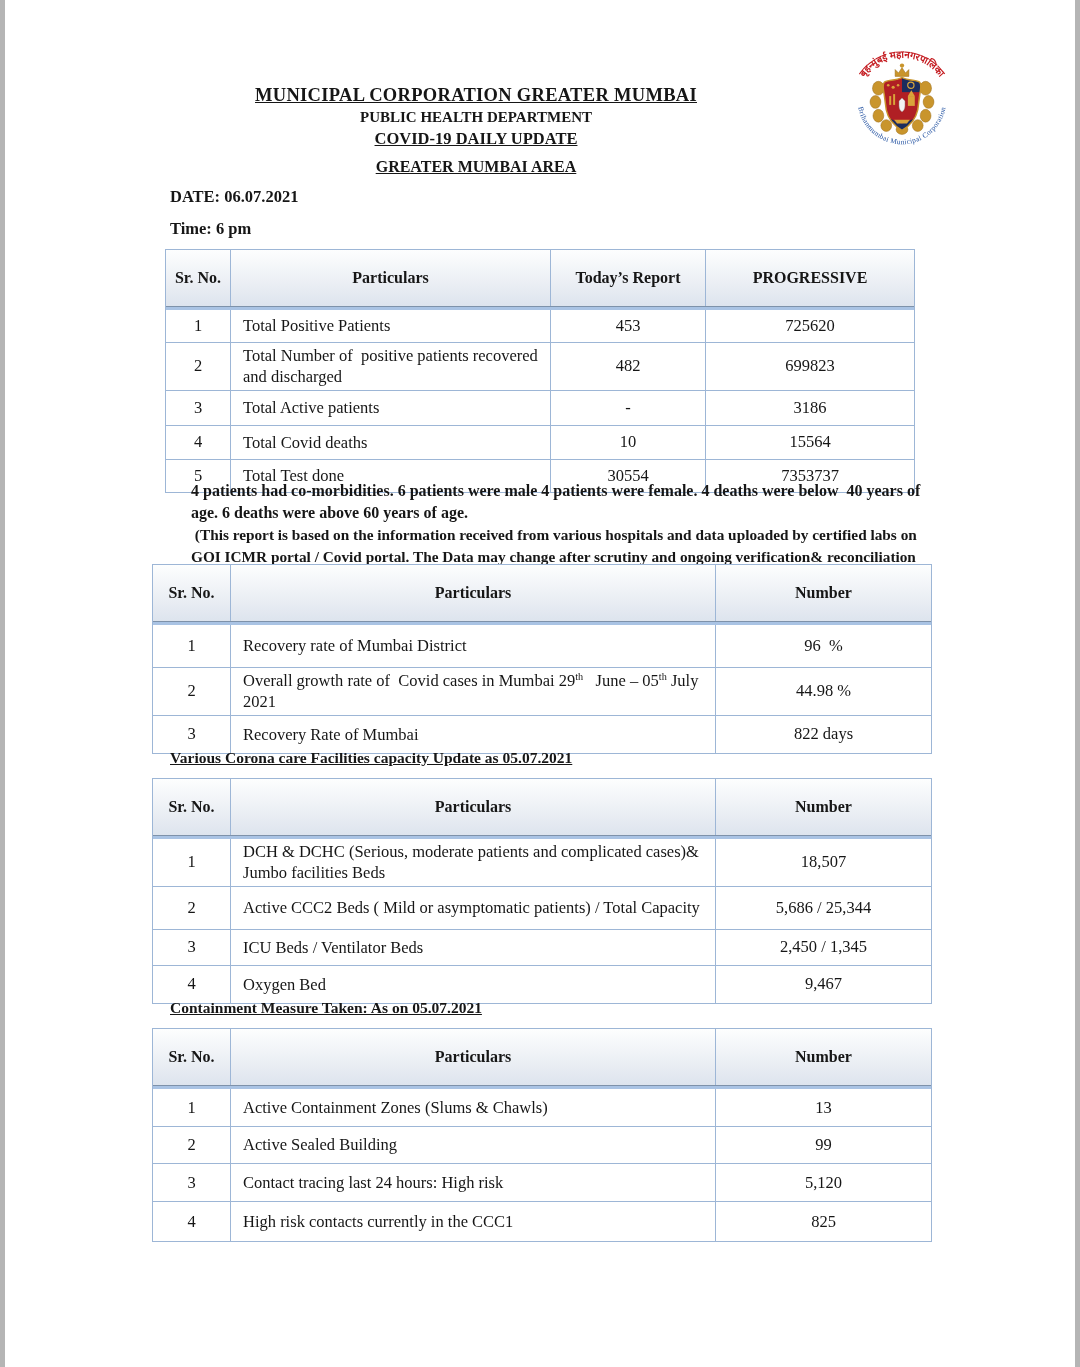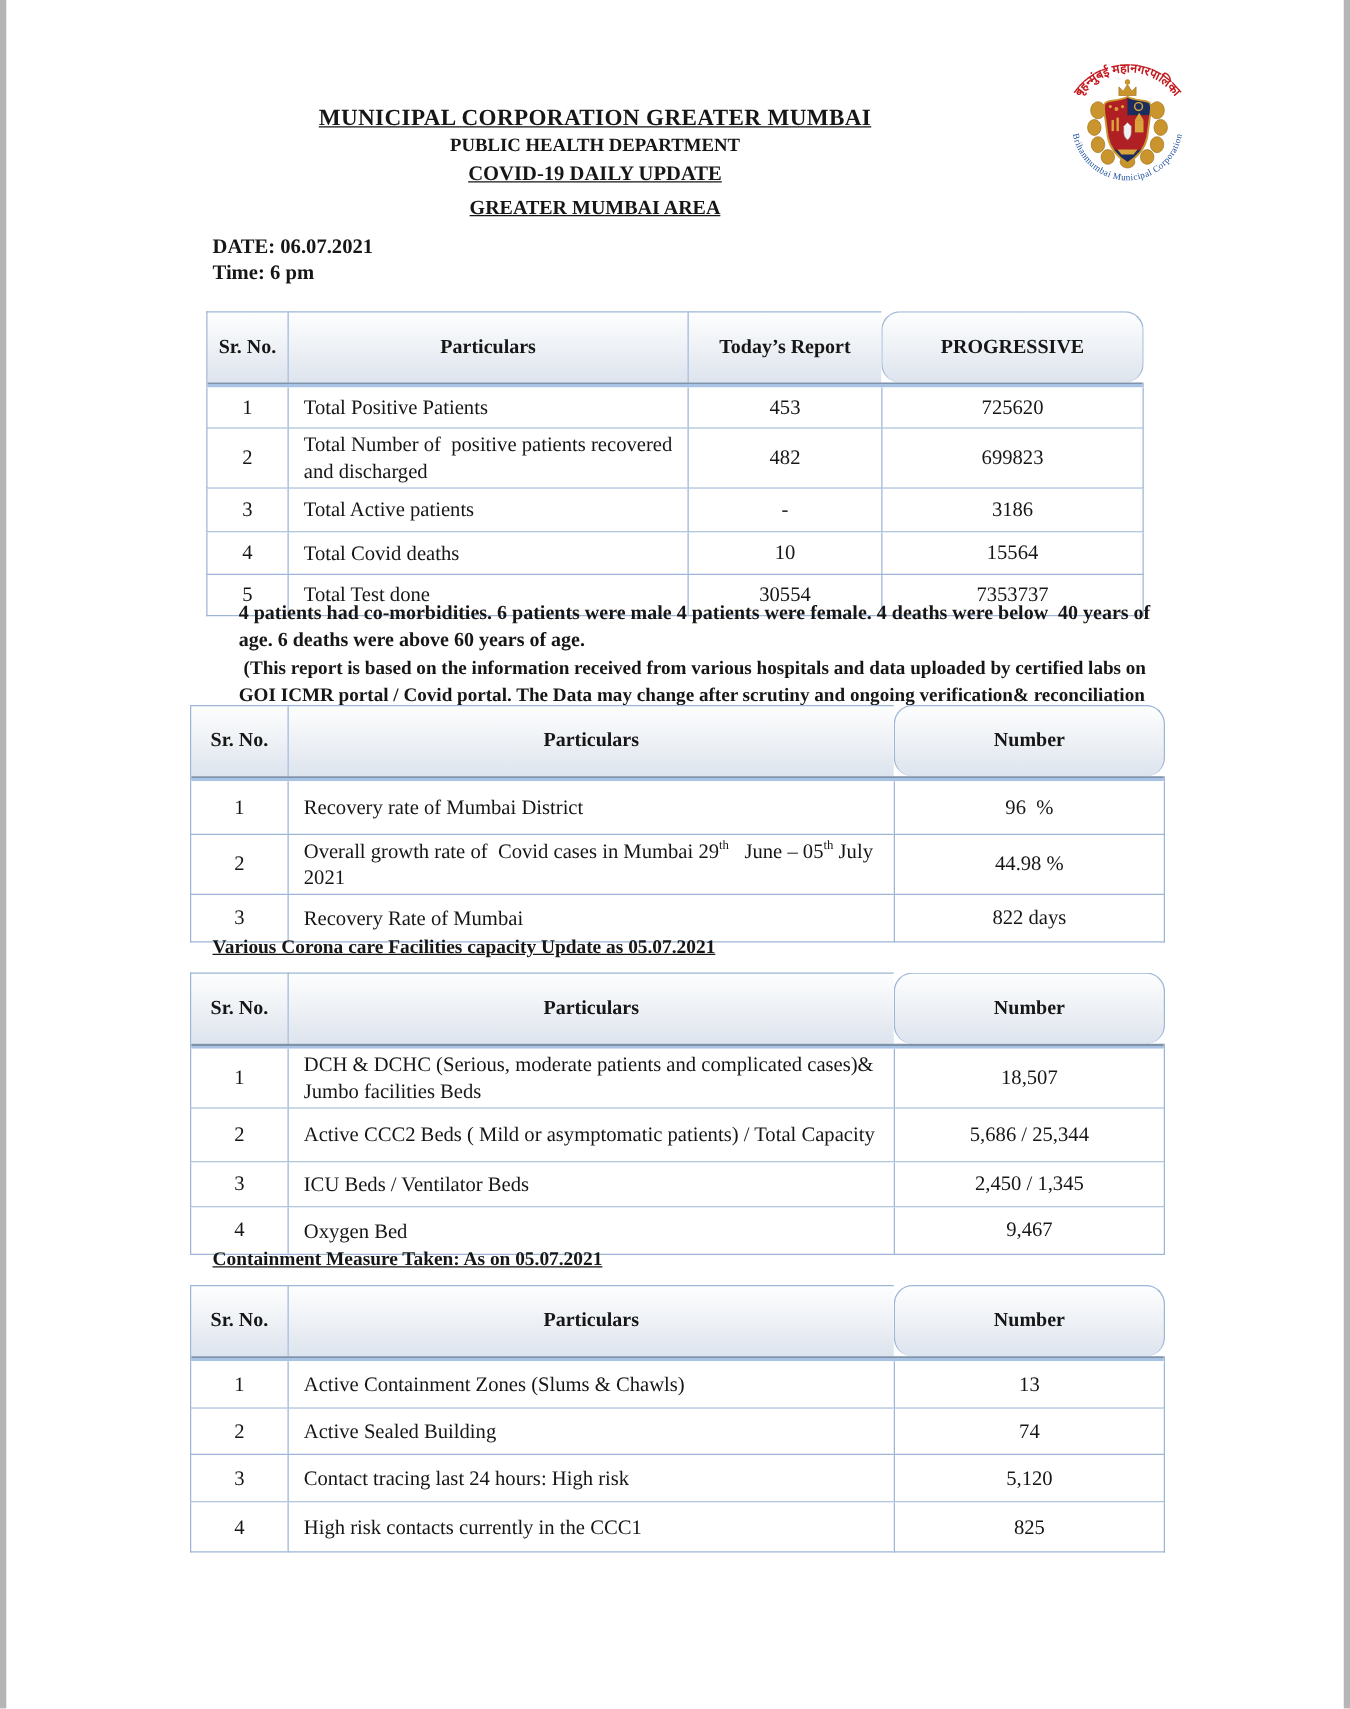--- a/index.html
+++ b/index.html
@@ -13,36 +13,36 @@
 
   .h { position:absolute; left:0; width:952px; text-align:center; font-weight:bold; white-space:pre; }
   .org  { top:85px;  font-size:18.5px; letter-spacing:0.3px; }
   .dept { top:109px; font-size:15px; }
   .doct { top:129px; font-size:16.5px; }
   .area { top:158px; font-size:16px; }
   .u { text-decoration:underline; }
 
   .dt { position:absolute; left:170px; font-weight:bold; font-size:16.5px; white-space:pre; }
   .date { top:187px; }
-  .time { top:208px; }
+  .time { top:219px; }
 
   .logo { position:absolute; left:843px; top:38px; width:118px; height:124px; }
   .logo-top { fill:#c41a1f; font-size:10px; font-weight:bold; }
   .logo-bot { fill:#2050a0; font-size:7.4px; letter-spacing:0.35px; }
 
   .doc-table {
     position:absolute; border-collapse:separate; border-spacing:0; table-layout:fixed;
     font-size:16.5px; background:#ffffff;
   }
   .doc-table th {
     background:linear-gradient(to bottom,#fdfefe 0%,#e9edf3 65%,#dde4ee 100%);
     font-weight:bold; text-align:center; vertical-align:middle; line-height:1.25;
     border-top:1px solid #9db6d6; border-left:1px solid #9db6d6; padding:18px 6px; font-size:16px;
   }
-  .doc-table th:last-child { border-right:1px solid #9db6d6;border-radius:15px; }
+  .doc-table th:last-child { border-right:1px solid #9db6d6; }
   .doc-table td.sep {
     height:4px; padding:0; border-left:1px solid #9db6d6; border-right:1px solid #9db6d6;
     background:linear-gradient(to bottom,#7e92aa 0,#7e92aa 1.5px,#a9c3e4 1.5px,#a9c3e4 100%);
   }
   .doc-table tbody td {
     border-left:1px solid #9db6d6; border-bottom:1px solid #9db6d6;
     vertical-align:middle; padding:2px 6px; background:#ffffff;
   }
   .doc-table tbody td:last-child { border-right:1px solid #9db6d6; }
   .c-sr, .c-num { text-align:center; white-space:pre-wrap; }
@@ -271,21 +271,21 @@
     </thead>
     <tbody>
       <tr style="height:38px">
         <td class="c-sr">1</td>
         <td class="c-part">Active Containment Zones (Slums &amp; Chawls)</td>
         <td class="c-num">13</td>
       </tr>
       <tr style="height:37px">
         <td class="c-sr">2</td>
         <td class="c-part">Active Sealed Building</td>
-        <td class="c-num">74</td>
+        <td class="c-num">99</td>
       </tr>
       <tr style="height:38px">
         <td class="c-sr">3</td>
         <td class="c-part">Contact tracing last 24 hours: High risk</td>
         <td class="c-num">5,120</td>
       </tr>
       <tr style="height:40px">
         <td class="c-sr">4</td>
         <td class="c-part">High risk contacts currently in the CCC1</td>
         <td class="c-num">825</td>

